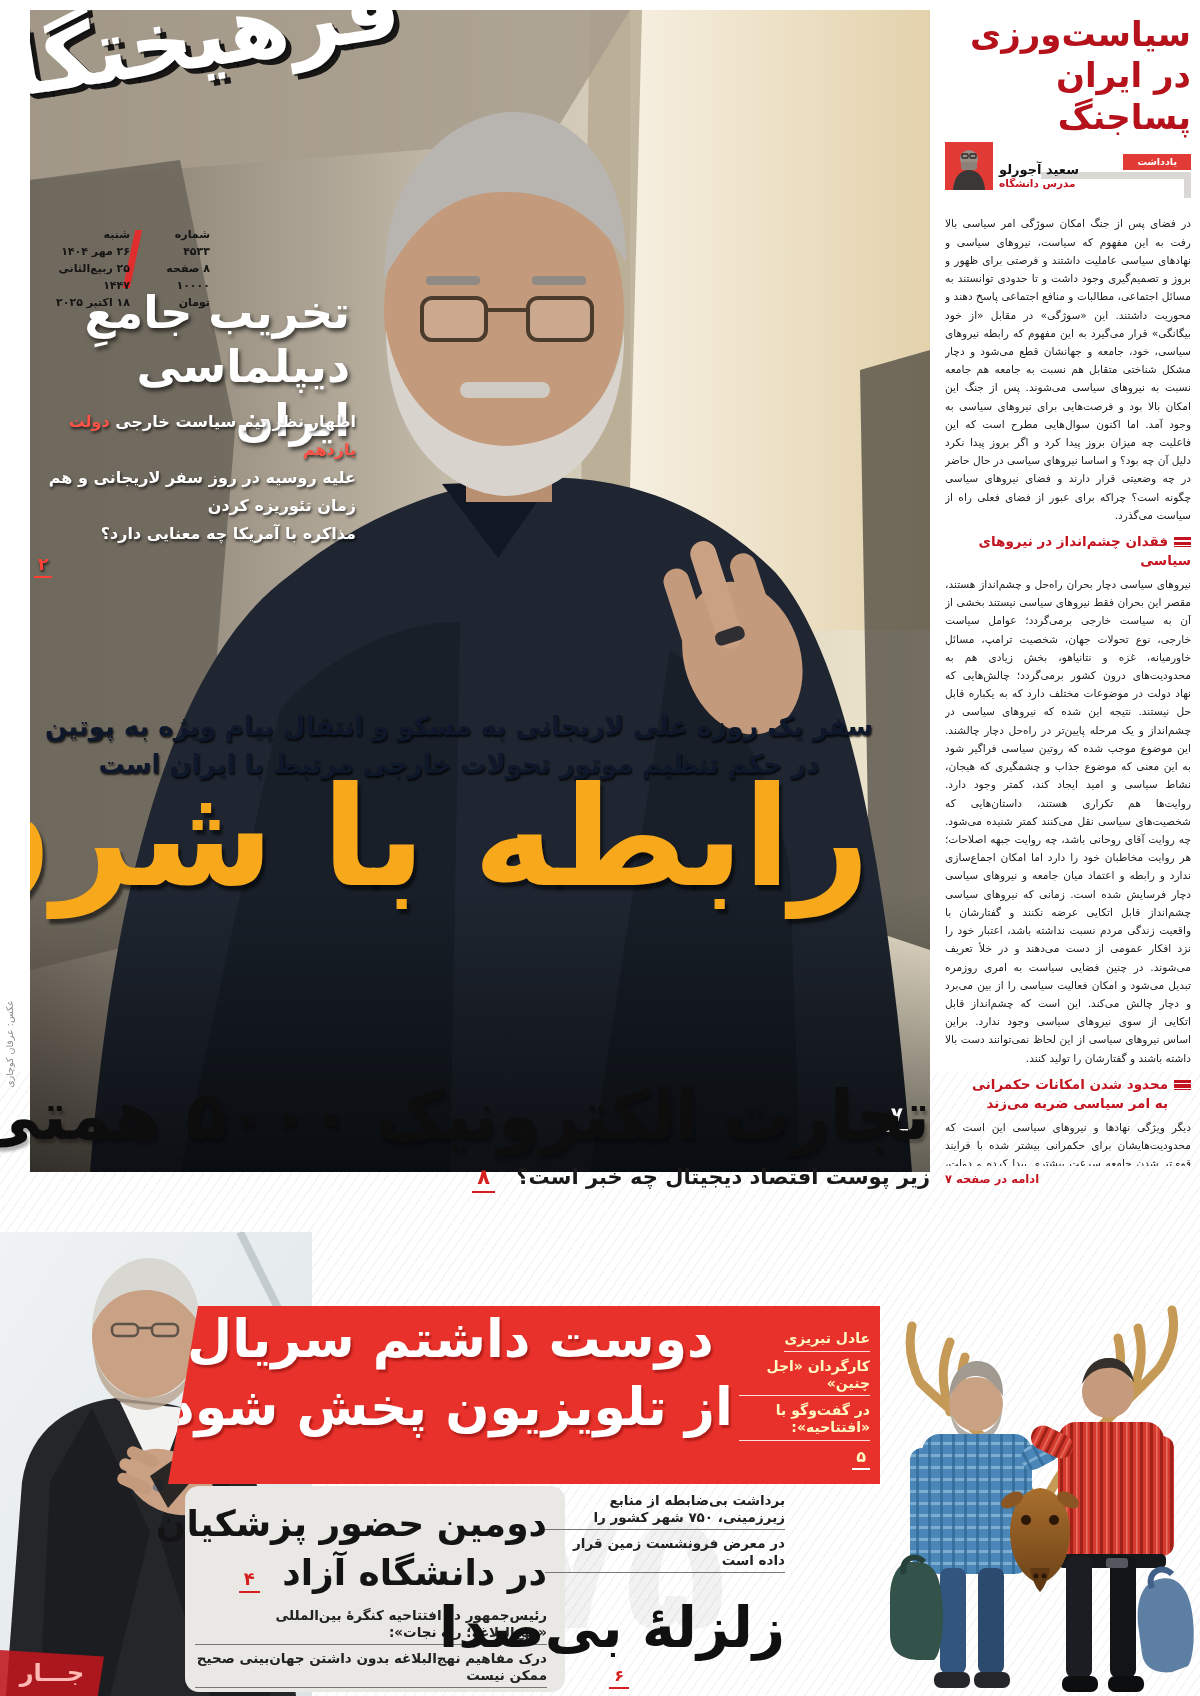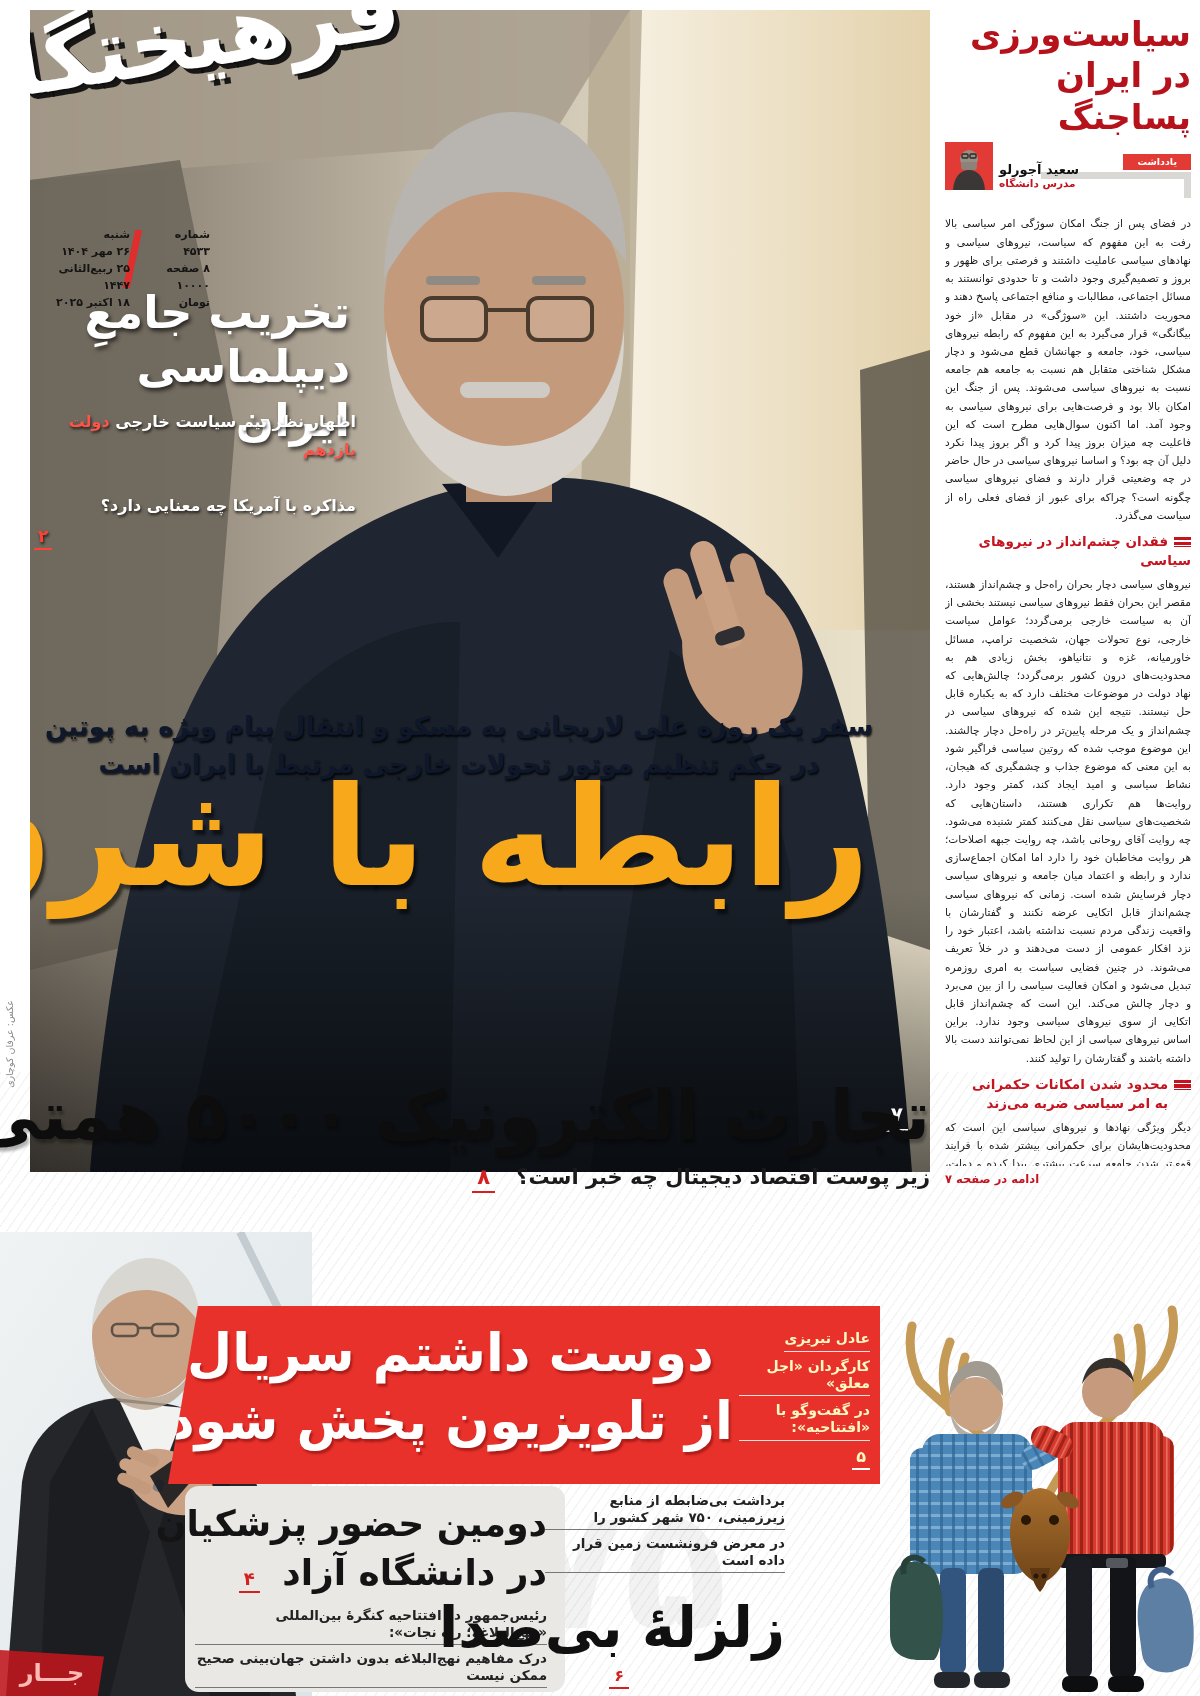--- a/index.html
+++ b/index.html
@@ -55,21 +55,21 @@
   .ecomhead{font-size:68px;font-weight:900;color:#0d0d0d;white-space:nowrap;text-shadow:2px 4px 3px rgba(0,0,0,.3);}
   .ecomkick{margin-top:10px;font-size:21px;font-weight:900;color:#1a1a1a;}
   .refred{color:#d6201f;font-weight:900;border-bottom:2px solid #d6201f;padding:0 5px 2px;}
 
   
   .banner{left:168px;top:1306px;width:712px;height:178px;background:#e8312a;z-index:6;
           clip-path:polygon(30px 0,100% 0,100% 100%,0 100%);display:flex;direction:rtl;}
   .bkick{width:182px;padding:24px 10px 0 6px;color:#fef9c3;font-size:14px;font-weight:bold;text-align:right;line-height:1.2;}
   .bkick span{display:inline-block;border-bottom:1px solid rgba(255,255,255,.85);padding-bottom:4px;margin-bottom:6px;}
   .bkick .bref{font-size:16px;border-bottom:2px solid #fff;padding:0 4px 2px;}
-  .bhead{flex:1;text-align:center;color:#fff;font-weight:900;font-size:52px;line-height:1.3;padding-top:14px;
+  .bhead{flex:1;text-align:center;color:#fff;font-weight:900;font-size:52px;line-height:1.3;
          text-shadow:2px 3px 2px rgba(120,10,10,.5);white-space:nowrap;}
 
   
   .pezphoto{left:0;top:1232px;width:312px;height:464px;overflow:hidden;background:#eef1f2;z-index:3;}
   .cornertag{left:0;top:1650px;width:104px;height:46px;background:rgba(192,22,28,.88);z-index:7;color:#ff cc;
              clip-path:polygon(0 0,100% 14%,94% 100%,0 100%);}
   .cornertag span{display:block;color:#ffb9b4;font-weight:900;font-size:24px;text-align:center;line-height:46px;letter-spacing:2px;}
   .graybox{left:185px;top:1486px;width:380px;height:206px;background:#e9e8e5;border-radius:14px;z-index:4;
            padding:0;box-sizing:border-box;}
   .gb-in{padding:14px 18px 0 10px;text-align:right;}
@@ -164,21 +164,21 @@
       </div>
     </div>
 
     
     <div class="abs leadhead">
       <div>تخریب جامعِ</div>
       <div>دیپلماسی ایران</div>
     </div>
     <div class="abs leadkick">
       <span>اظهار نظر تیم سیاست خارجی </span><span class="red">دولت یازدهم</span><br>
-      <br>
+      <span>علیه روسیه در روز سفر لاریجانی و هم زمان تئوریزه کردن</span><br>
       <span>مذاکره با آمریکا چه معنایی دارد؟</span>
       <span class="leadref"><b>۲</b></span>
     </div>
 
     
     <div class="abs ykick">
       <div>سفر یک روزه علی لاریجانی به مسکو و انتقال پیام ویژه به پوتین</div>
       <div>در حکم تنظیم موتور تحولات خارجی مرتبط با ایران است</div>
     </div>
     <div class="abs yhead">
@@ -232,21 +232,21 @@
     <div class="ecomhead">تجارت الکترونیک ۵۰۰۰ همتی ایرانی‌ها</div>
     <div class="ecomkick">
       <span>زیر پوست اقتصاد دیجیتال چه خبر است؟</span>
       <span class="refred" style="margin-right:14px;">۸</span>
     </div>
   </div>
 
   <div class="abs banner">
     <div class="bkick">
       <span>عادل تبریزی</span><br>
-      <span>کارگردان «اجل معلق»</span><br>
+      <span>کارگردان «اجل چنین»</span><br>
       <span>در گفت‌وگو با «افتتاحیه»:</span><br>
       <span class="bref">۵</span>
     </div>
     <div class="bhead">
       <div>دوست داشتم سریال</div>
       <div>از تلویزیون پخش شود</div>
     </div>
   </div>
 
   <div class="abs pezphoto">

